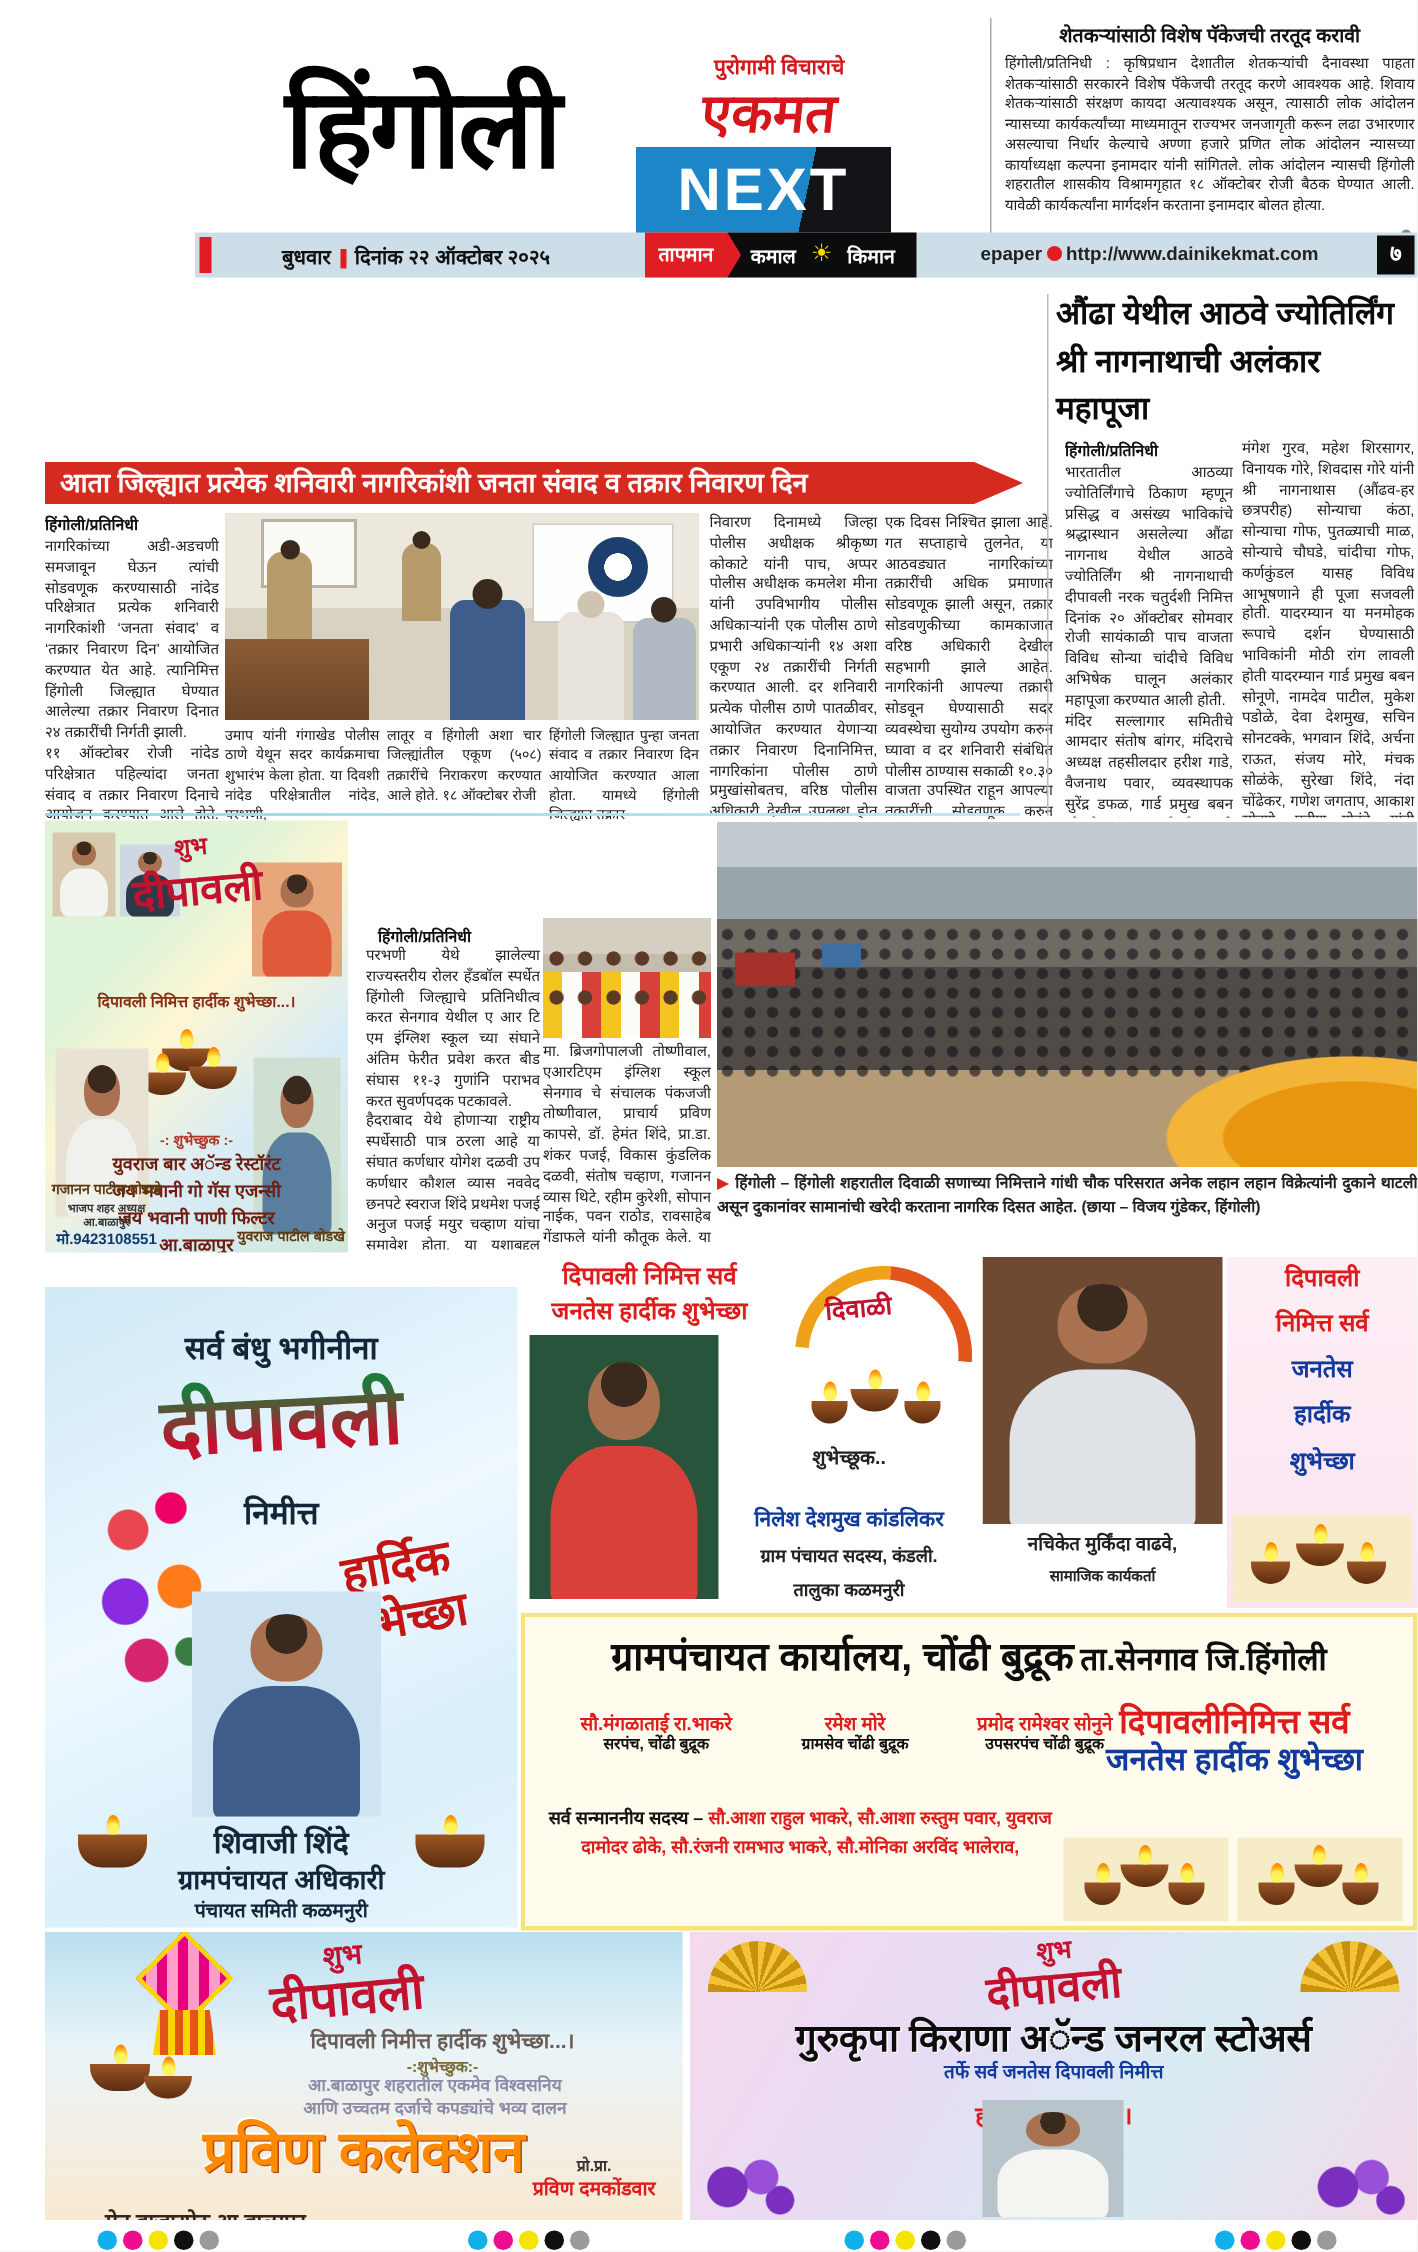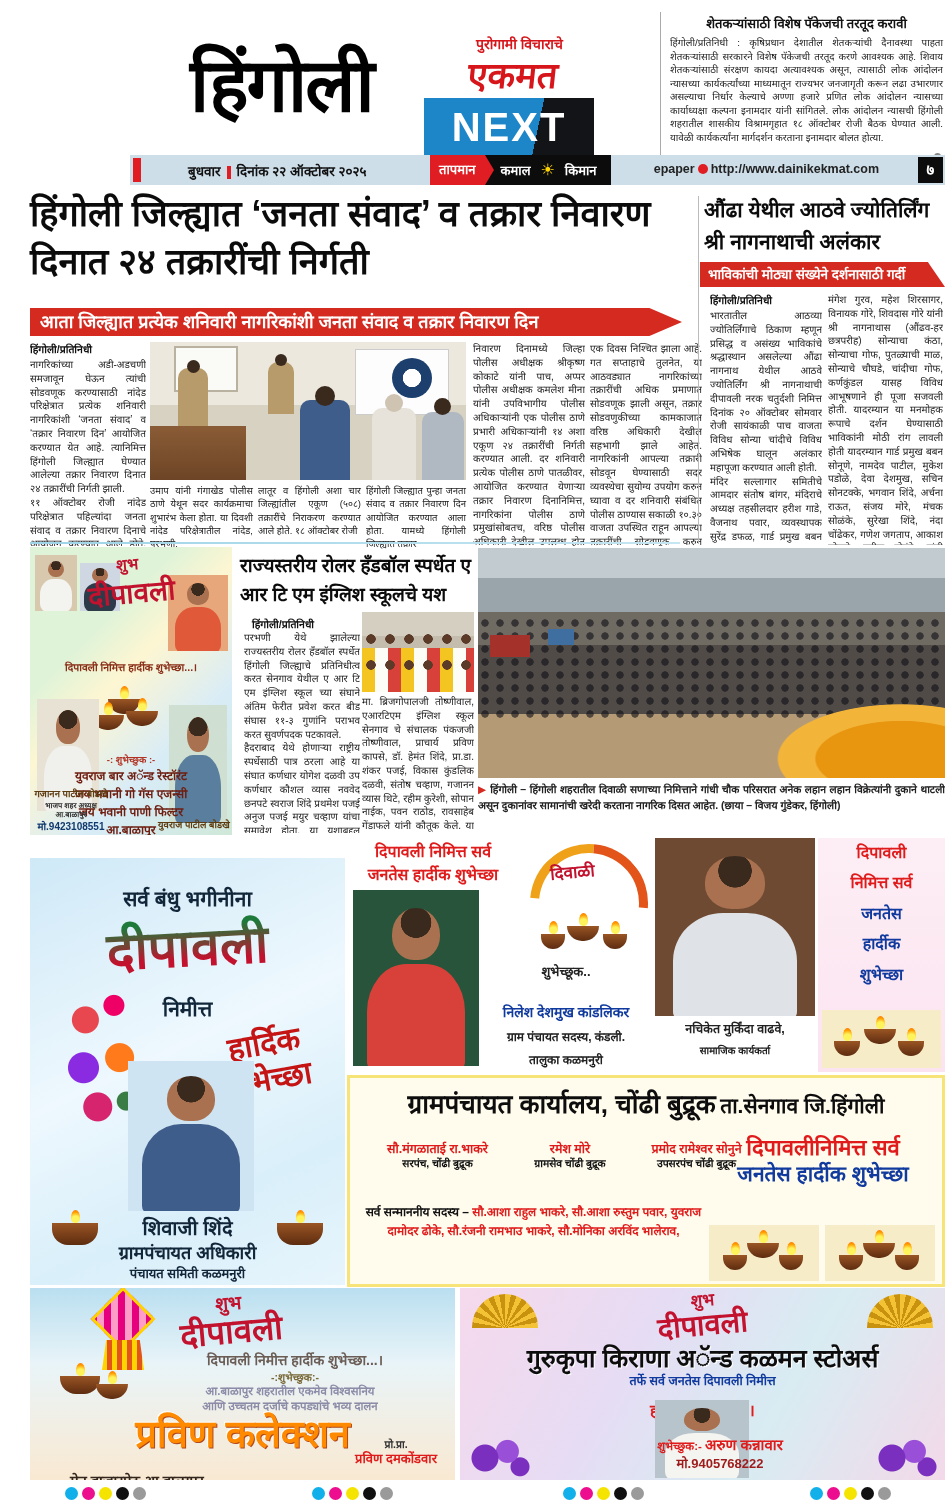--- a/index.html
+++ b/index.html
@@ -242,21 +242,20 @@
         <span class="sun">☀</span>
         <span>किमान</span>
       </span>
     </div>
     <div class="epaper">
       <span>epaper</span><span class="ep-icon"></span><span>http://www.dainikekmat.com</span>
     </div>
     <div class="page-box">७</div>
   </div>
 
-  <div class="abs lead-headline">हिंगोली जिल्ह्यात ‘जनता संवाद’ व तक्रार निवारण दिनात २४ तक्रारींची निर्गती</div>
   <div class="abs kicker lead-kicker">आता जिल्ह्यात प्रत्येक शनिवारी नागरिकांशी जनता संवाद व तक्रार निवारण दिन</div>
 
   <div class="abs lead-c1">
     <div class="byline">हिंगोली/प्रतिनिधी</div>
     <div class="news">नागरिकांच्या अडी-अडचणी समजावून घेऊन त्यांची सोडवणूक करण्यासाठी नांदेड परिक्षेत्रात प्रत्येक शनिवारी नागरिकांशी ‘जनता संवाद’ व ‘तक्रार निवारण दिन’ आयोजित करण्यात येत आहे. त्यानिमित्त हिंगोली जिल्ह्यात घेण्यात आलेल्या तक्रार निवारण दिनात २४ तक्रारींची निर्गती झाली.
 ११ ऑक्टोबर रोजी नांदेड परिक्षेत्रात पहिल्यांदा जनता संवाद व तक्रार निवारण दिनाचे आयोजन करण्यात आले होते. पोलीस उप महानिरीक्षक शहाजी</div>
   </div>
 
   <div class="abs lead-photo">
     <div class="pol-window"></div>
@@ -280,29 +279,27 @@
   <div class="abs cap-b cap">लातूर व हिंगोली अशा चार जिल्ह्यांतील एकूण (५०८) तक्रारींचे निराकरण करण्यात आले होते. १८ ऑक्टोबर रोजी</div>
   <div class="abs cap-c cap">हिंगोली जिल्ह्यात पुन्हा जनता संवाद व तक्रार निवारण दिन आयोजित करण्यात आला होता. यामध्ये हिंगोली जिल्ह्यात तक्रार</div>
 
   <div class="abs lead-c2 news">निवारण दिनामध्ये जिल्हा पोलीस अधीक्षक श्रीकृष्ण कोकाटे यांनी पाच, अप्पर पोलीस अधीक्षक कमलेश मीना यांनी उपविभागीय पोलीस अधिकाऱ्यांनी एक पोलीस ठाणे प्रभारी अधिकाऱ्यांनी १४ अशा एकूण २४ तक्रारींची निर्गती करण्यात आली. दर शनिवारी प्रत्येक पोलीस ठाणे पातळीवर, आयोजित करण्यात येणाऱ्या तक्रार निवारण दिनानिमित्त, नागरिकांना पोलीस ठाणे प्रमुखांसोबतच, वरिष्ठ पोलीस अधिकारी देखील उपलब्ध होत असून, आपल्या तक्रारी सोडवून घेण्यासाठी आता आठवड्यातील</div>
   <div class="abs lead-c3 news">एक दिवस निश्चित झाला आहे. गत सप्ताहाचे तुलनेत, या आठवड्यात नागरिकांच्या तक्रारींची अधिक प्रमाणात सोडवणूक झाली असून, तक्रार सोडवणुकीच्या कामकाजात वरिष्ठ अधिकारी देखील सहभागी झाले आहेत. नागरिकांनी आपल्या तक्रारी सोडवून घेण्यासाठी सदर व्यवस्थेचा सुयोग्य उपयोग करुन घ्यावा व दर शनिवारी संबंधित पोलीस ठाण्यास सकाळी १०.३० वाजता उपस्थित राहून आपल्या तक्रारींची सोडवणूक करुन घ्यावी, असे आवाहन जिल्हा पोलीस अधीक्षक यांनी केले.</div>
 
   <div class="abs vr1"></div>
   <div class="abs hr1"></div>
 
   <div class="abs temple-headline">औंढा येथील आठवे ज्योतिर्लिंग श्री नागनाथाची अलंकार महापूजा</div>
-  <div class="abs kicker temple-kicker">भाविकांची मोठ्या संख्येने दर्शनासाठी गर्दी</div>
   <div class="abs temple-c1">
     <div class="byline">हिंगोली/प्रतिनिधी</div>
     <div class="news">भारतातील आठव्या ज्योतिर्लिंगाचे ठिकाण म्हणून प्रसिद्ध व असंख्य भाविकांचे श्रद्धास्थान असलेल्या औंढा नागनाथ येथील आठवे ज्योतिर्लिंग श्री नागनाथाची दीपावली नरक चतुर्दशी निमित्त दिनांक २० ऑक्टोबर सोमवार रोजी सायंकाळी पाच वाजता विविध सोन्या चांदीचे विविध अभिषेक घालून अलंकार महापूजा करण्यात आली होती.
 मंदिर सल्लागार समितीचे आमदार संतोष बांगर, मंदिराचे अध्यक्ष तहसीलदार हरीश गाडे, वैजनाथ पवार, व्यवस्थापक सुरेंद्र डफळ, गार्ड प्रमुख बबन सोनूणे यांच्या मार्गदर्शनाखाली मंदिराचे पुजारी शेखर भोपी, नागेश क्षीरसागर, योगेश गोरे,</div>
   </div>
   <div class="abs temple-c2 news">मंगेश गुरव, महेश शिरसागर, विनायक गोरे, शिवदास गोरे यांनी श्री नागनाथास (औंढव-हर छत्रपरीह) सोन्याचा कंठा, सोन्याचा गोफ, पुतळ्याची माळ, सोन्याचे चौघडे, चांदीचा गोफ, कर्णकुंडल यासह विविध आभूषणाने ही पूजा सजवली होती. यादरम्यान या मनमोहक रूपाचे दर्शन घेण्यासाठी भाविकांनी मोठी रांग लावली होती यादरम्यान गार्ड प्रमुख बबन सोनूणे, नामदेव पाटील, मुकेश पडोळे, देवा देशमुख, सचिन सोनटक्के, भगवान शिंदे, अर्चना राऊत, संजय मोरे, मंचक सोळंके, सुरेखा शिंदे, नंदा चोंढेकर, गणेश जगताप, आकाश सोनूणे, प्रवीण गोवंडे, यांनी बंदोबस्त ठेवला होता.</div>
 
-  <div class="abs sports-headline">राज्यस्तरीय रोलर हँडबॉल स्पर्धेत ए आर टि एम इंग्लिश स्कूलचे यश</div>
   <div class="abs sports-byline byline">हिंगोली/प्रतिनिधी</div>
   <div class="abs sports-c1 news">परभणी येथे झालेल्या राज्यस्तरीय रोलर हँडबॉल स्पर्धेत हिंगोली जिल्ह्याचे प्रतिनिधीत्व करत सेनगाव येथील ए आर टि एम इंग्लिश स्कूल च्या संघाने अंतिम फेरीत प्रवेश करत बीड संघास ११-३ गुणांनि पराभव करत सुवर्णपदक पटकावले.
 हैदराबाद येथे होणाऱ्या राष्ट्रीय स्पर्धेसाठी पात्र ठरला आहे या संघात कर्णधार योगेश दळवी उप कर्णधार कौशल व्यास नववेद छनपटे स्वराज शिंदे प्रथमेश पजई अनुज पजई मयुर चव्हाण यांचा समावेश होता. या यशाबद्दल महाराष्ट्र राज्य रोलर हँडबॉल संघटना अध्यक्ष संतोष कंढाळे, सचिव</div>
   <div class="abs sports-photo">
     <div class="heads-row" style="top:18px;"></div>
     <div class="shirt-row" style="top:36px;"></div>
     <div class="heads-row" style="top:44px;"></div>
     <div class="shirt-row" style="top:60px;height:20px;"></div>
   </div>
   <div class="abs sports-c2 news">मा. ब्रिजगोपालजी तोष्णीवाल, एआरटिएम इंग्लिश स्कूल सेनगाव चे संचालक पंकजजी तोष्णीवाल, प्राचार्य प्रविण कापसे, डॉ. हेमंत शिंदे, प्रा.डा. शंकर पजई, विकास कुंडलिक दळवी, संतोष चव्हाण, गजानन व्यास थिटे, रहीम कुरेशी, सोपान नाईक, पवन राठोड, रावसाहेब गेंडाफले यांनी कौतूक केले. या संघास संतोष शिंदे अमोल घुगे यांचे मार्गदर्शन लाभले.</div>
@@ -450,30 +447,24 @@
       <div class="lb">प्रो.प्रा.</div>
       <div class="nm">प्रविण दमकोंडवार</div>
     </div>
   </div>
 
   <div class="abs ad-guru">
     <div class="fan" style="left:12px;top:6px;"></div>
     <div class="fan" style="right:12px;top:6px;"></div>
     <div class="gk-shubh script-red">शुभ</div>
     <div class="gk-deep script-red">दीपावली</div>
-    <div class="gk-shop">गुरुकृपा किराणा अॅन्ड कळमन स्टोअर्स</div>
+    <div class="gk-shop">गुरुकृपा किराणा अॅन्ड जनरल स्टोअर्स</div>
     <div class="gk-l1">तर्फे सर्व जनतेस दिपावली निमीत्त</div>
     <div class="gk-l2">हार्दीक शुभेच्छा...।</div>
     <div class="portrait" style="left:195px;top:112px;width:94px;height:78px;--pbg:#b8c4cc;--shirt:#f4f4f0;"></div>
-    <div class="gk-sign">
-      <div>
-        <span class="sb">शुभेच्छुक:- </span><span class="nm">अरुण कन्नावार</span>
-      </div>
-      <div class="ph">मो.9405768222</div>
-    </div>
     <div class="pflower" style="left:4px;bottom:0;"></div>
     <div class="pflower" style="right:4px;bottom:0;"></div>
   </div>
 
   <div class="dots" style="left:65px;">
     <span class="dot c1"></span>
       <span class="dot c2"></span>
       <span class="dot c3"></span>
       <span class="dot c4"></span>
       <span class="dot c5"></span>

